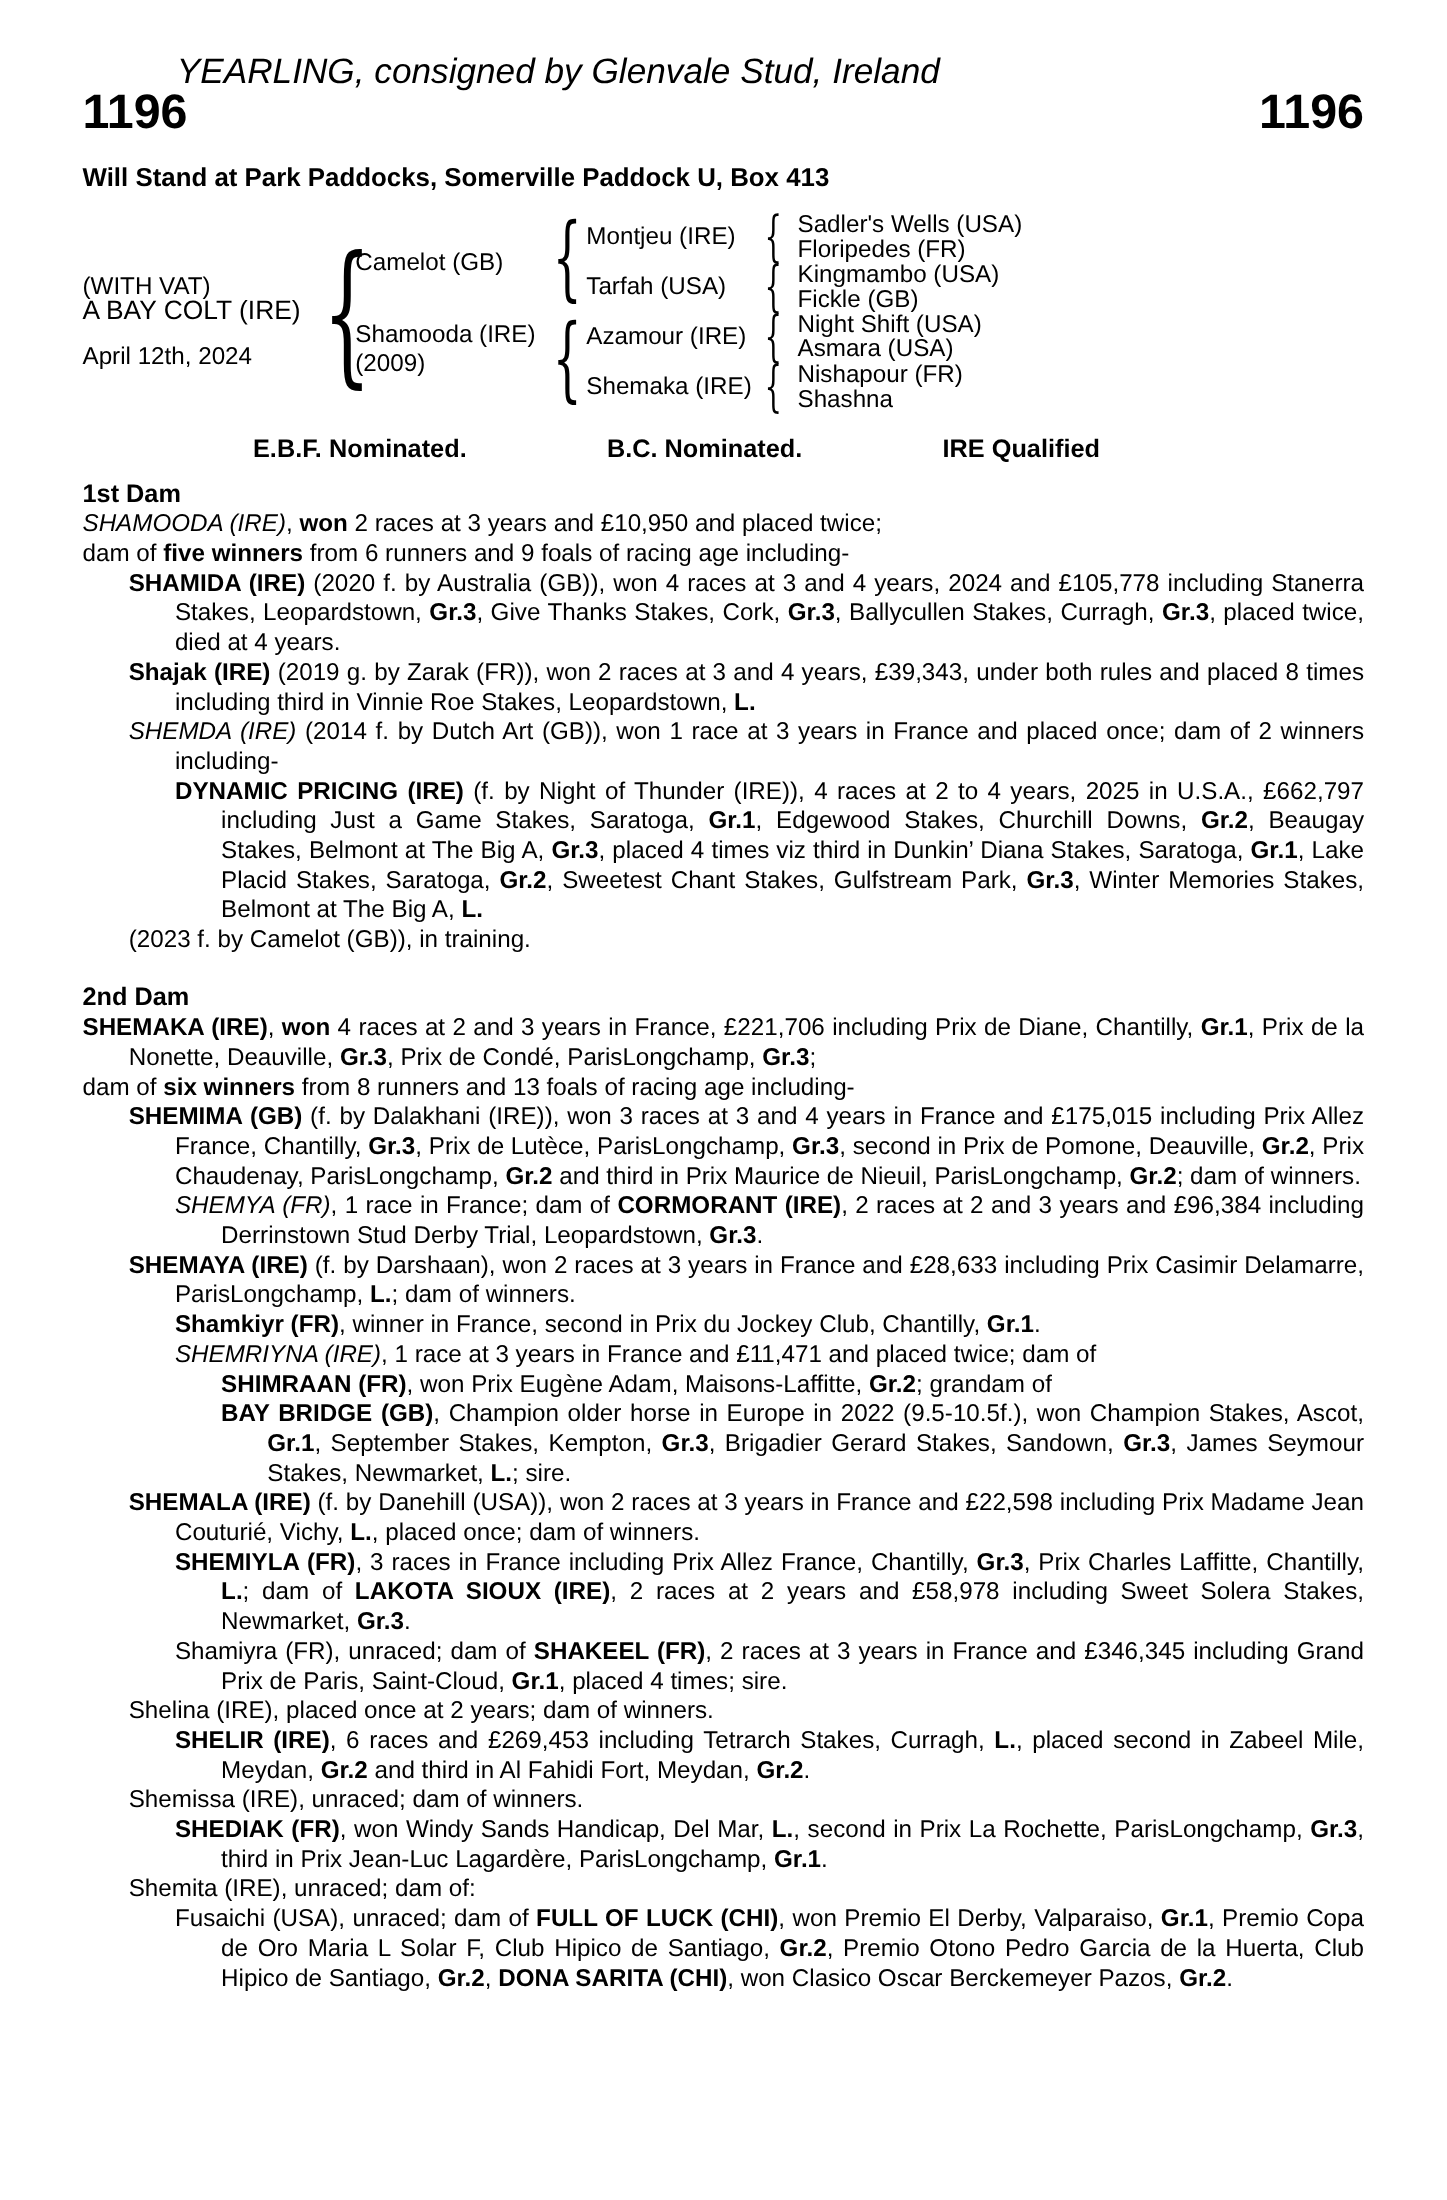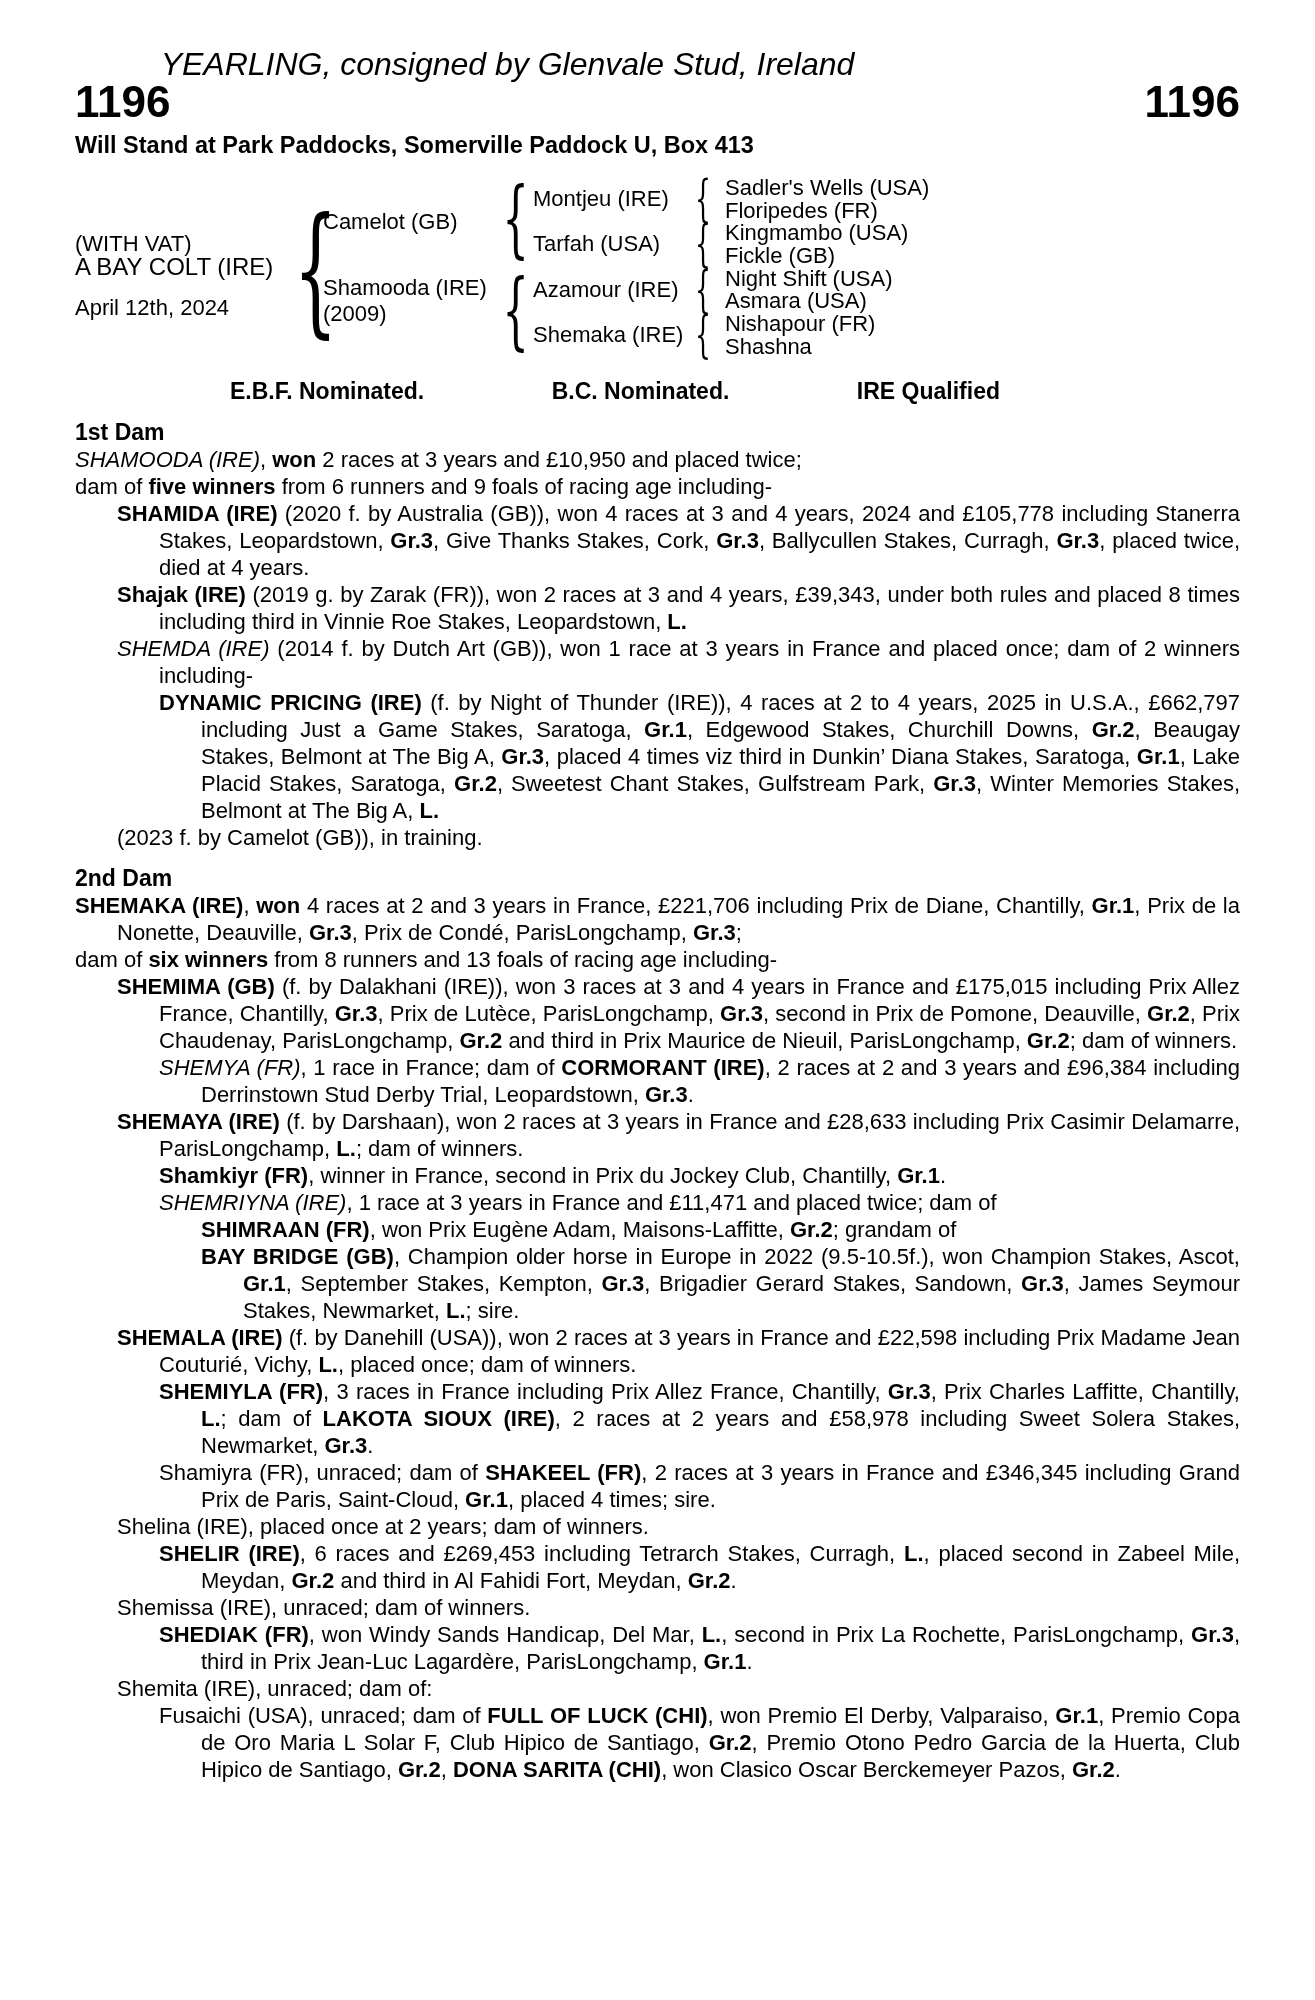--- a/index.html
+++ b/index.html
@@ -33,21 +33,21 @@
     justify-content: space-between;
     font-weight: bold;
     font-size: 44px;
     line-height: 44px;
     margin-top: 2px;
   }
   .stand-line {
     font-weight: bold;
     font-size: 23.5px;
     line-height: 30px;
-    margin-top: 6px;
+    margin-top: 22px;
   }
   .pedigree {
     position: relative;
     height: 205px;
     margin-top: 4px;
     font-size: 22px;
   }
   .ped-item {
     position: absolute;
     white-space: nowrap;
@@ -71,21 +71,21 @@
     font-size: 23px;
     line-height: 28px;
     margin: 8px 240px 0 155px;
     gap: 24px;
   }
   .sections { margin-top: 2px; }
   .dam-heading {
     font-weight: bold;
     font-size: 23px;
     line-height: 27px;
-    margin-top: 14px;
+    margin-top: 26px;
   }
   .sections .dam-heading:first-child { margin-top: 14px; }
   .para {
     margin: 0;
     text-align: justify;
     line-height: 27px;
   }
   .indent-0 { padding-left: 42px;  text-indent: -42px; }
   .indent-1 { padding-left: 84px;  text-indent: -42px; }
   .indent-2 { padding-left: 126px; text-indent: -42px; }

